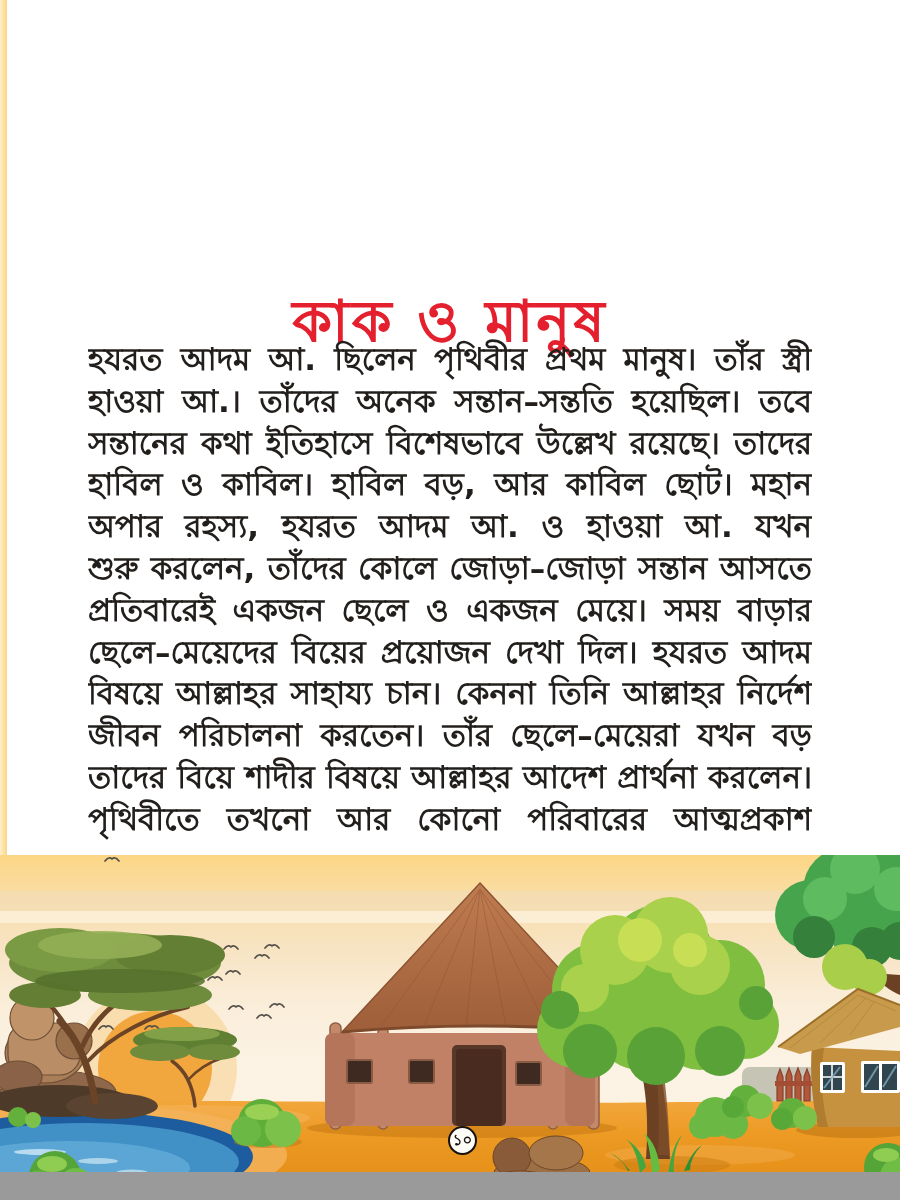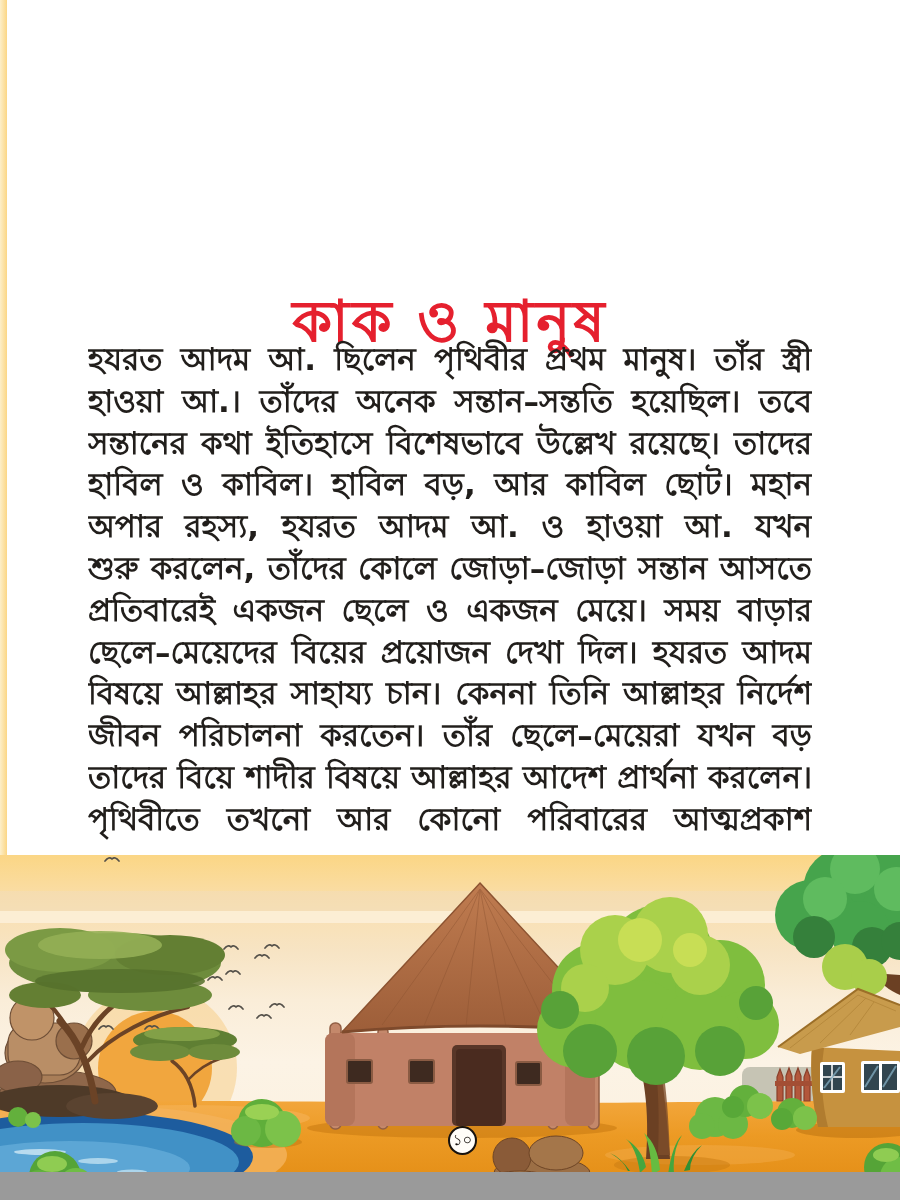--- a/index.html
+++ b/index.html
@@ -13,21 +13,21 @@
                     0 -4px 0 #FFF,0 4px 0 #FFF,-4px 0 0 #FFF,4px 0 0 #FFF,
                     0 0 9px rgba(255,255,255,.95);}
   .story{position:absolute;top:339px;left:88px;right:88px;color:#211E1B;}
   .story .line{height:41.8px;line-height:41.8px;font-size:31px;font-weight:600;
         text-align:justify;text-align-last:justify;overflow:hidden;}
   .scene{position:absolute;left:0;top:855px;width:900px;height:345px;}
   .scene svg{display:block;}
   .page-badge{position:absolute;left:448px;top:1126px;width:29px;height:29px;border-radius:50%;
         background:#FFFDF8;border:2px solid #17120E;box-sizing:border-box;
         display:flex;align-items:center;justify-content:center;
-        font-size:15px;font-weight:400;color:#17120E;}
+        font-size:15px;font-weight:700;color:#17120E;}
 </style>
 </head>
 <body>
 
 <div class="page">
   <div class="edge-strip"></div>
 
   <h1 class="title">কাক ও মানুষ</h1>
 
   <div class="story">

